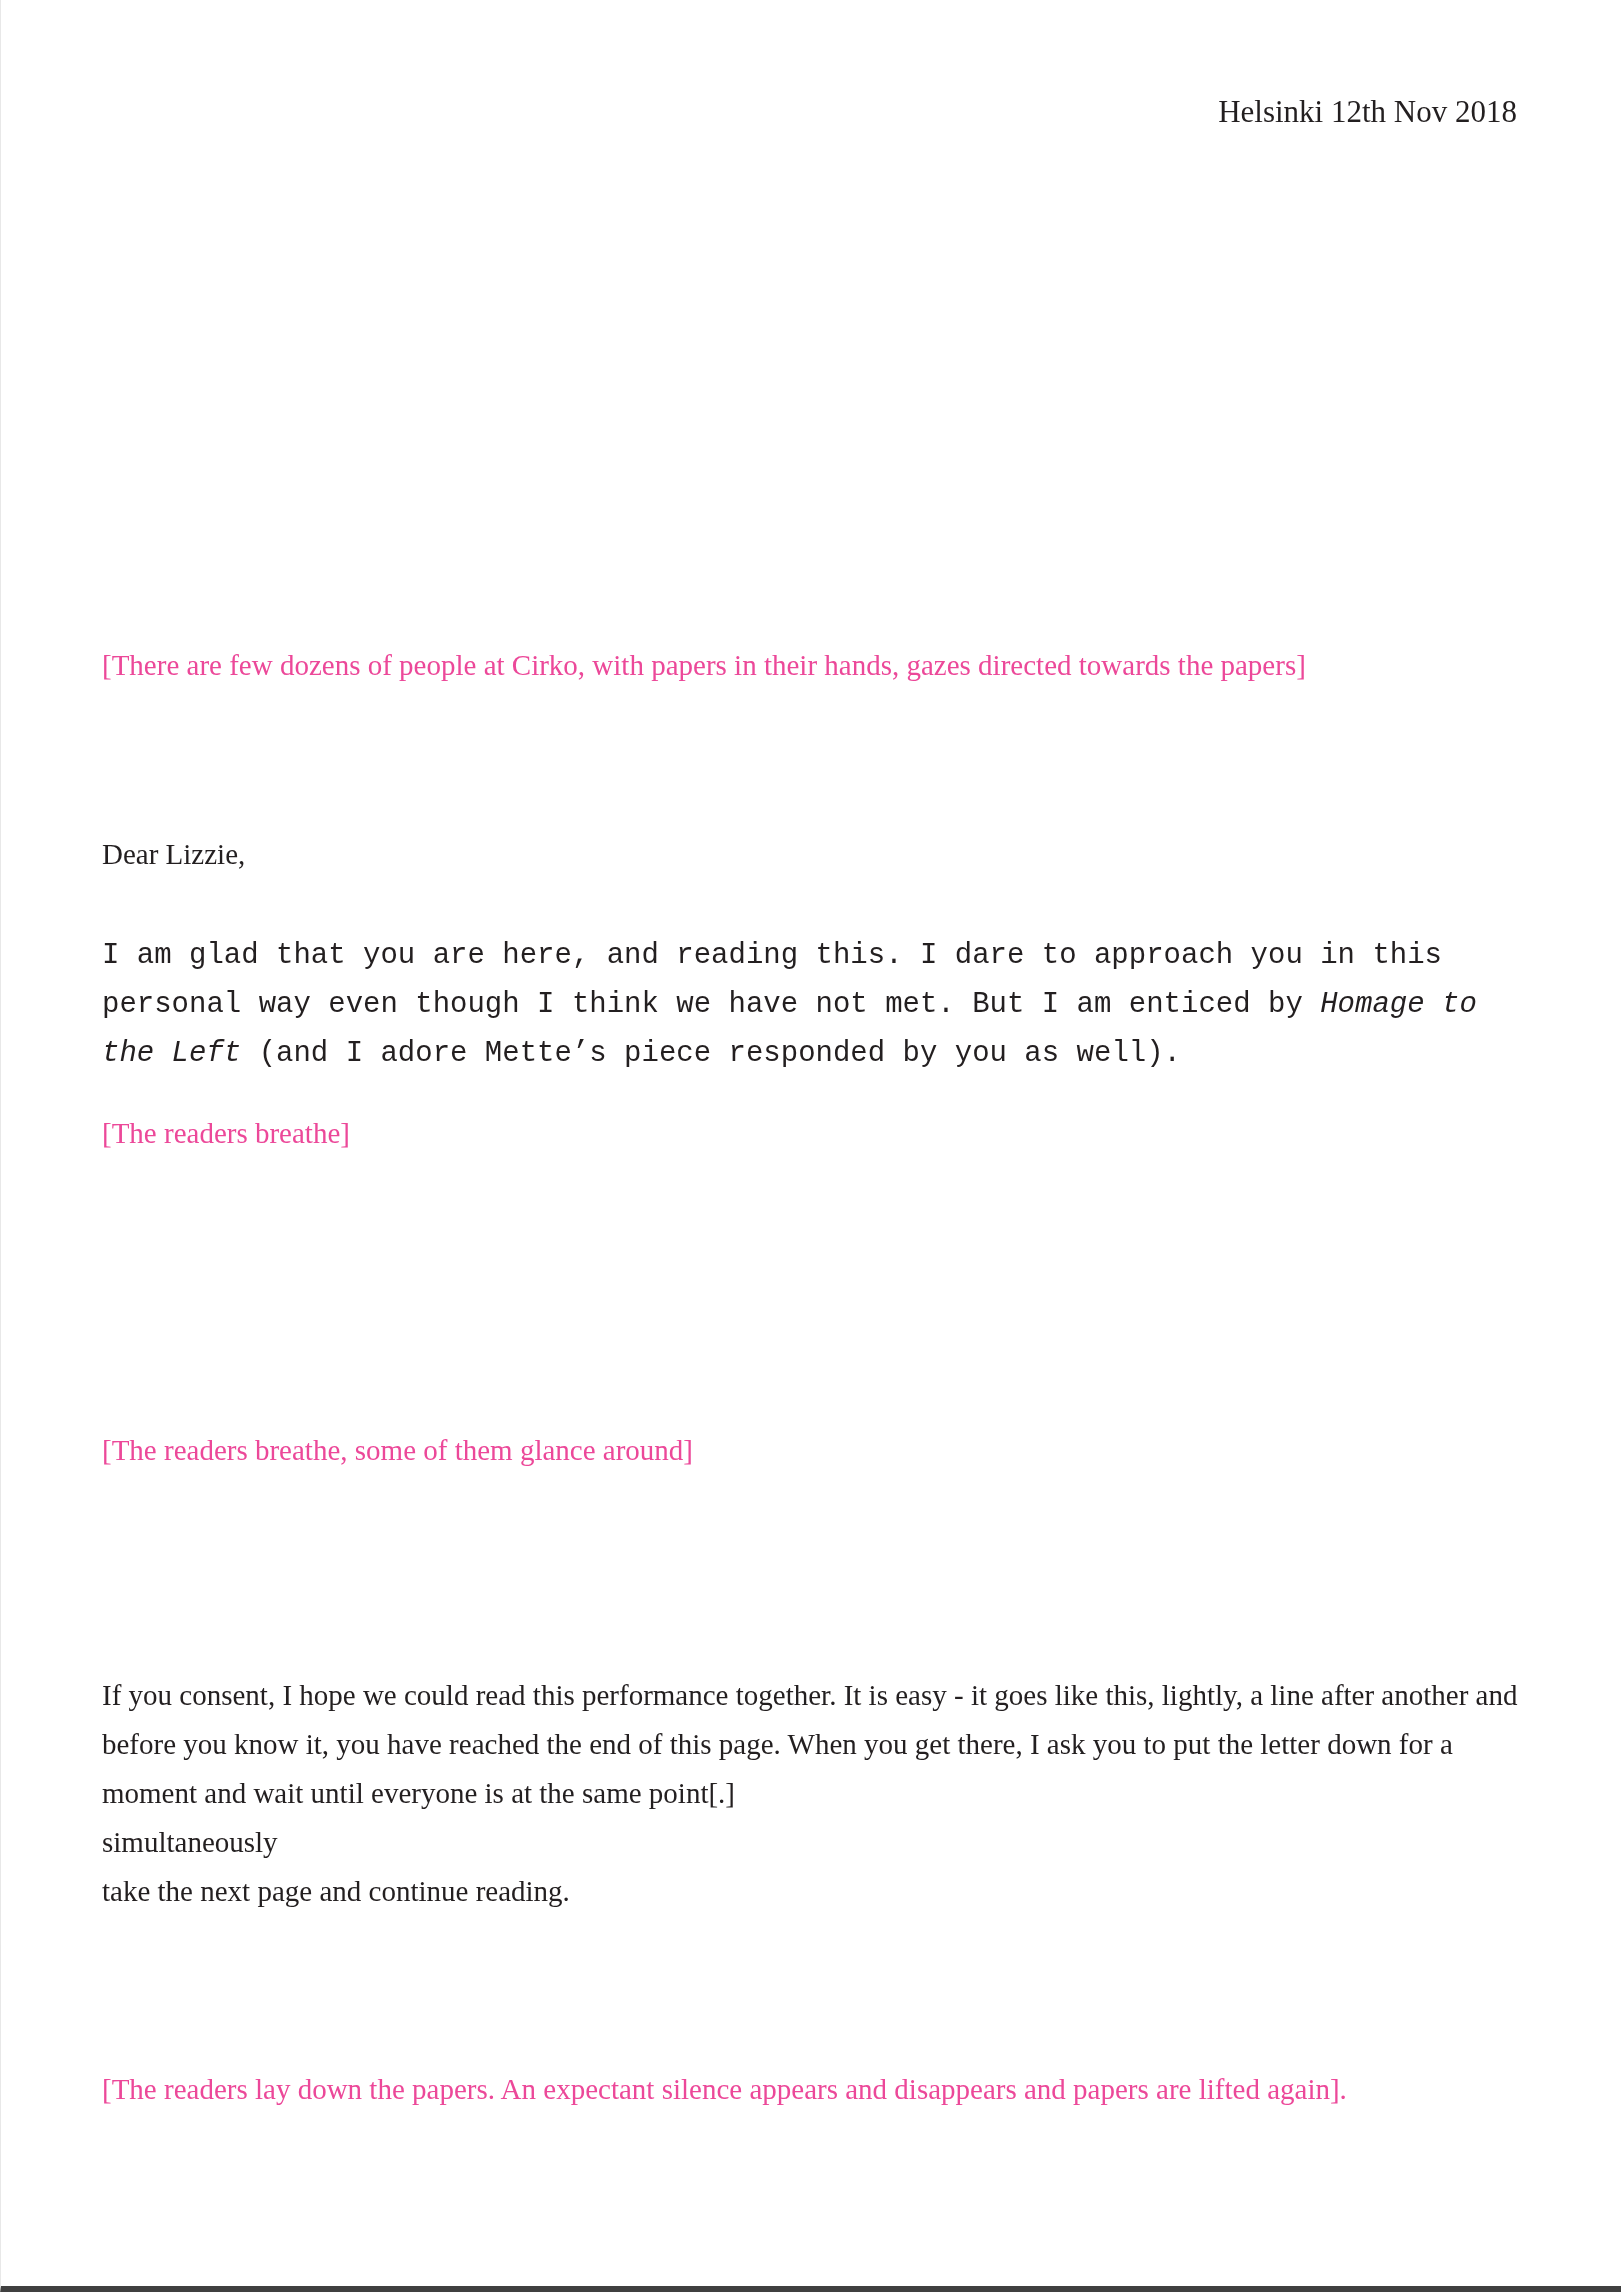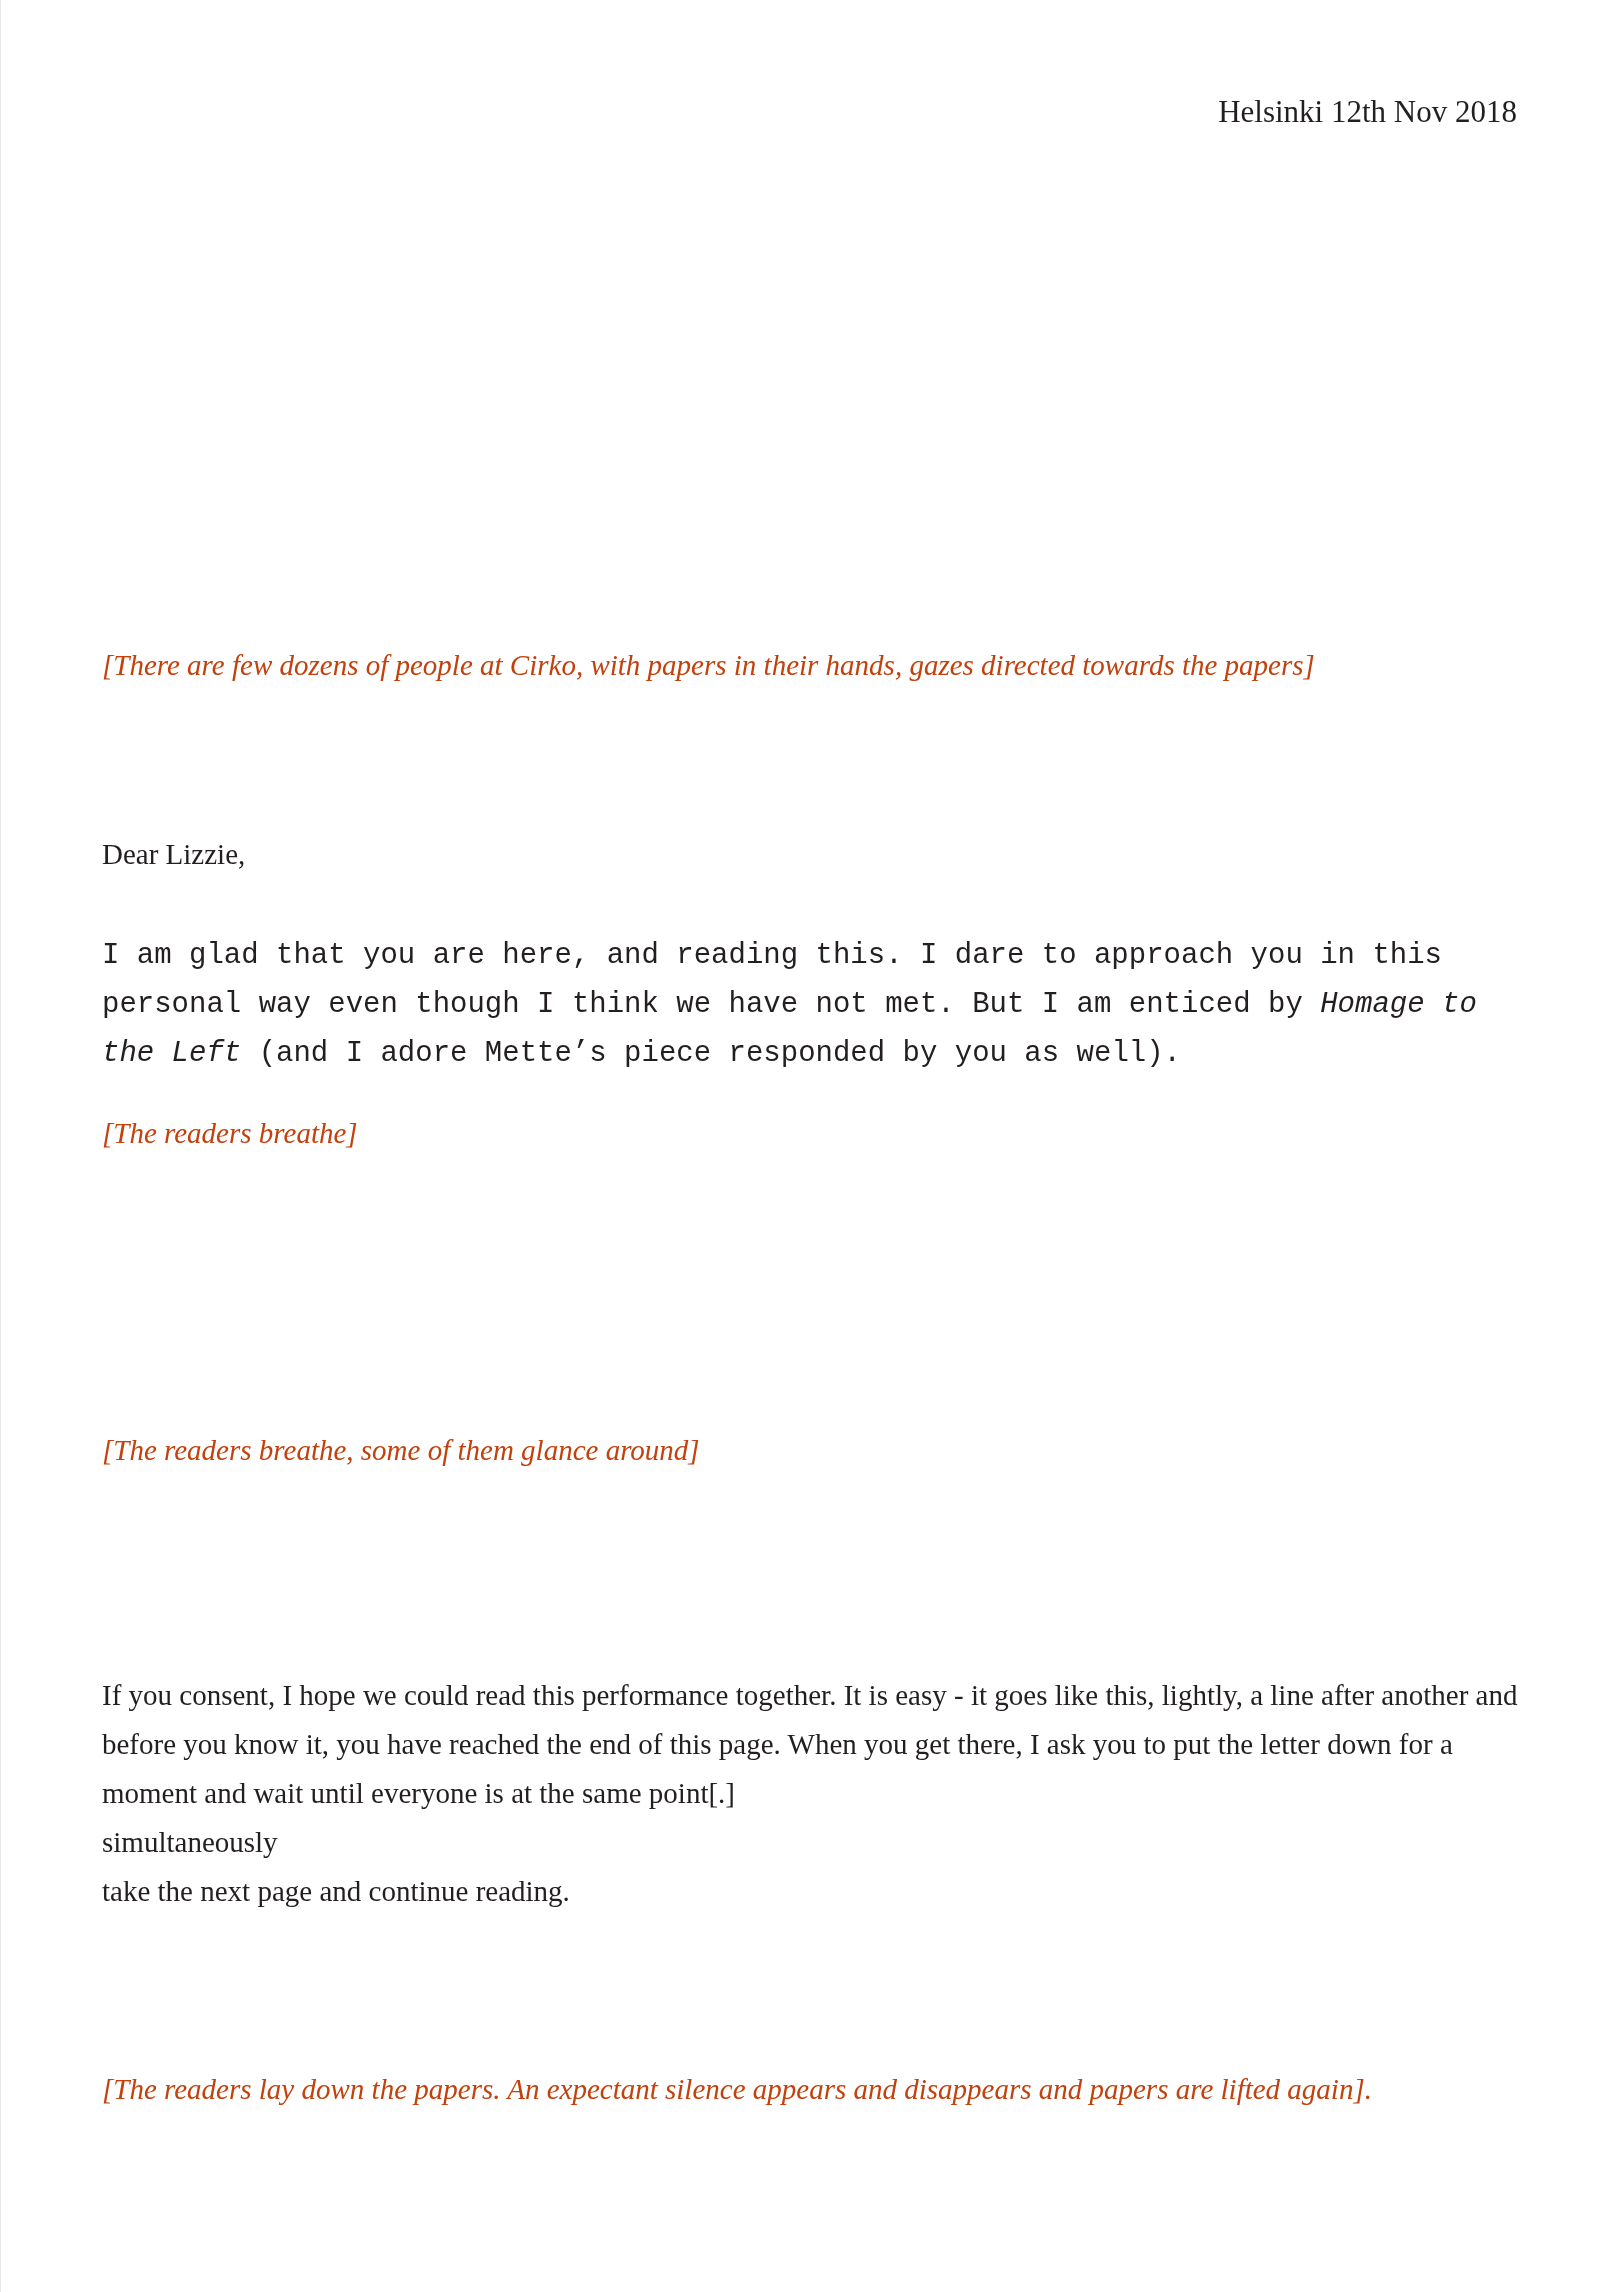--- a/index.html
+++ b/index.html
@@ -9,43 +9,42 @@
   }
   .page {
     position: relative;
     width: 1621px;
     height: 2293px;
     background: #ffffff;
     font-family: "Liberation Serif", serif;
     color: #231f20;
     overflow: hidden;
     border-left: 1px solid #e8e8e8;
-    border-bottom: 1px solid #404040;
+    border-bottom: 7px solid #404040;
     box-sizing: border-box;
   }
   .dateline {
     position: absolute;
     top: 90px;
     right: 104px;
     font-size: 31px;
     line-height: 43px;
     color: #231f20;
     white-space: nowrap;
   }
   .block {
     position: absolute;
     left: 101px;
     width: 1436px;
     font-size: 29px;
     line-height: 49px;
     text-align: left;
   }
   .stage {
-    color: #c2410c;
-    font-style: italic;
+    color: #ec4899;
   }
   .body-text {
     color: #231f20;
   }
   .line {
     display: block;
   }
   .inline-italic {
     font-style: italic;
   }

